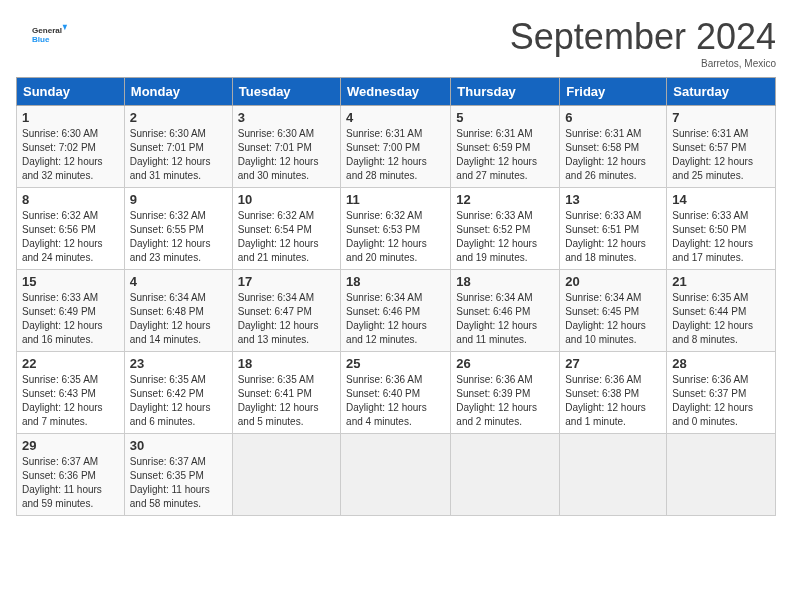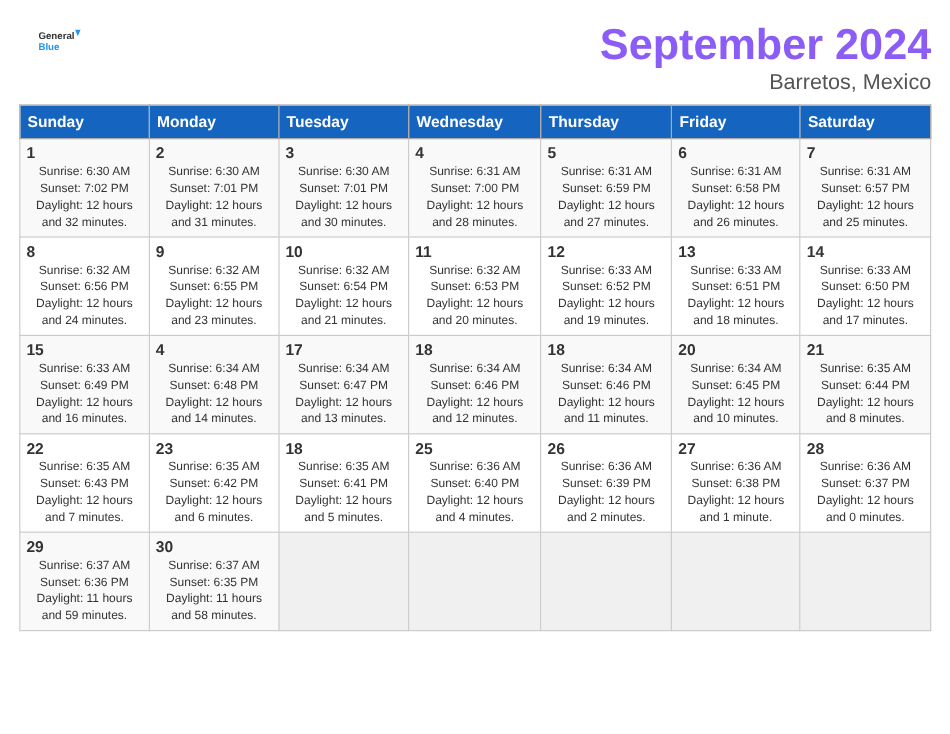--- a/index.html
+++ b/index.html
@@ -24,25 +24,25 @@
     }
     .logo-icon {
       width: 36px;
       height: 36px;
     }
     .title-block {
       text-align: right;
     }
     .month-title {
       font-size: 36px;
-      color: #8b5cf6;
-      font-weight: bold;
+      color: #404040;
+      font-weight: normal;
     }
     .location {
-      font-size: 18px;
+      font-size: 10px;
       color: #555;
     }
     .calendar {
       width: 100%;
       border-collapse: collapse;
       padding-left: 20px;
     }
     .calendar thead tr th {
       background: #1565C0;
       color: #fff;
@@ -69,21 +69,20 @@
       background: #f0f0f0;
     }
     .day-num {
       font-size: 13px;
       font-weight: bold;
       display: block;
       margin-bottom: 2px;
     }
     .cell-content {
       line-height: 1.4;
-      text-align: center;
     }
   </style>
 </head>
 <body>
 
 <div class="header">
   <div class="logo">
     <svg class="logo-icon" viewBox="0 0 80 45" width="80" height="45">
         <text x="0" y="20" font-size="18" font-weight="bold" fill="#333">General</text>
         <text x="0" y="40" font-size="18" font-weight="bold" fill="#2196F3">Blue</text>

